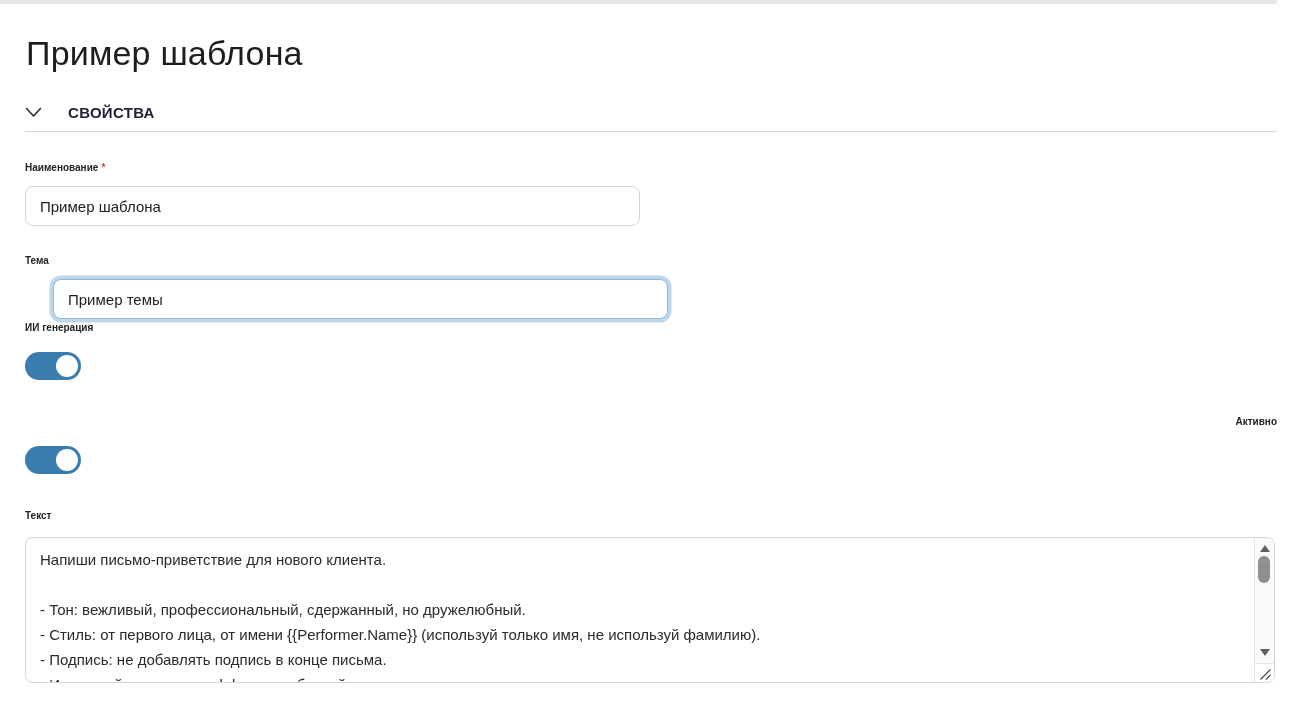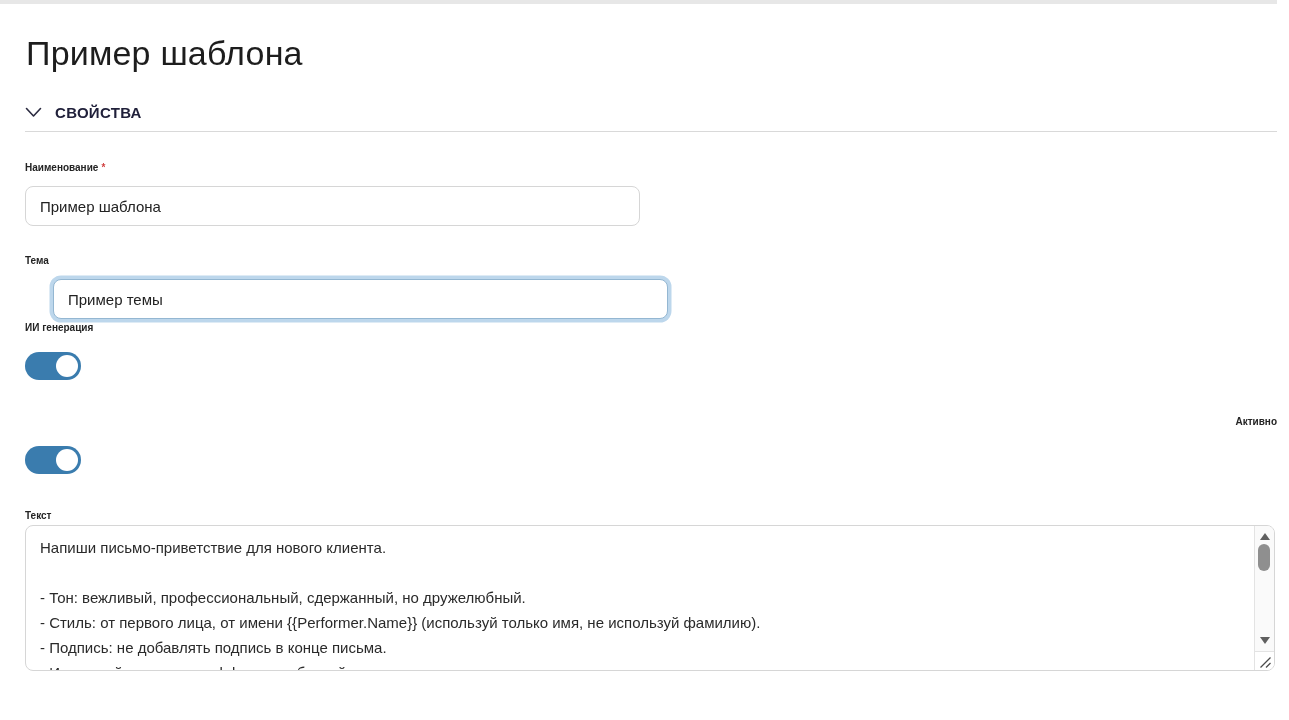--- a/index.html
+++ b/index.html
@@ -22,21 +22,21 @@
     font-size: 34px;
     font-weight: 200;
     color: #1d1d1d;
     letter-spacing: 0.2px;
   }
 
   .section-header {
     margin-top: 31px;
     display: flex;
     align-items: center;
-    gap: 13px;
+    gap: 26px;
     cursor: pointer;
     width: fit-content;
   }
   .section-header .chev { display: flex; align-items: center; }
   .section-label {
     font-size: 15px;
     font-weight: 700;
     color: #20203a;
     letter-spacing: 0.3px;
   }
@@ -52,21 +52,21 @@
     font-weight: 700;
     color: #242424;
     line-height: 18px;
   }
   .req { color: #d14343; font-weight: 700; margin-left: 3px; }
 
   .lbl-name    { margin-top: 27px; margin-bottom: 9px; }
   .lbl-subject { margin-top: 26px; margin-bottom: 9px; }
   .lbl-ai      { margin-bottom: 15px; }
   .lbl-active  { margin-top: 33px; margin-bottom: 15px; text-align: right; }
-  .lbl-text    { margin-top: 33px; }
+  .lbl-text    { margin-top: 33px; margin-bottom: 12px; }
 
   .text-input {
     width: 615px; height: 40px;
     border: 1px solid #d6d6d6;
     border-radius: 8px;
     padding: 0 14px;
     font-size: 15px;
     font-family: "Liberation Sans", sans-serif;
     color: #222222;
     background: #ffffff;

